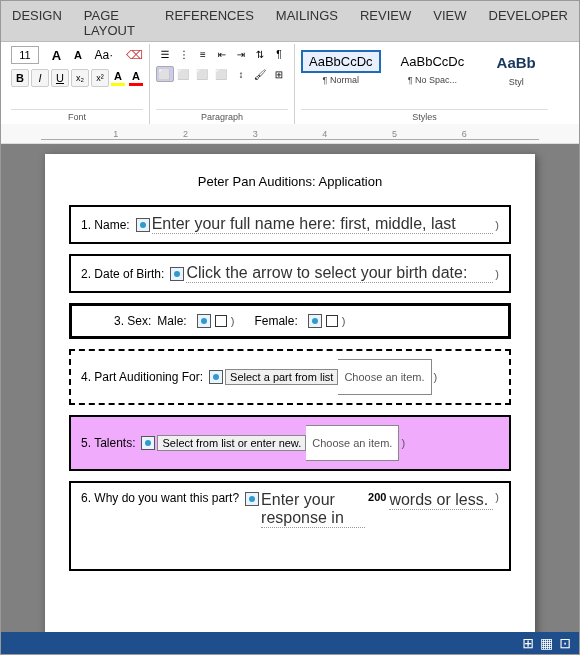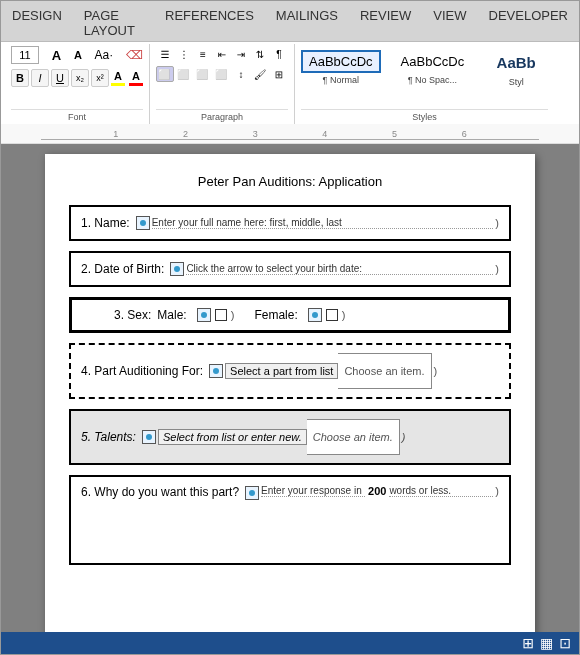--- a/index.html
+++ b/index.html
@@ -220,21 +220,21 @@
     }
 
     .field-indicator-dot {
       width: 6px;
       height: 6px;
       background: #3399cc;
       border-radius: 50%;
     }
 
     .field-text {
-      font-size: 10px;
+      font-size: 16px;
       color: #333;
       border-bottom: 1px dotted #999;
       flex: 1;
     }
 
     .field-end-bracket {
       font-size: 11px;
       color: #555;
       margin-left: 2px;
     }
@@ -532,21 +532,21 @@
         <div class="dropdown-field">
           <div class="field-indicator">
             <div class="field-indicator-dot"></div>
           </div>
           <span class="dropdown-btn">Select a part from list</span>
           <span class="dropdown-value">Choose an item.</span>
           <span class="field-end-bracket">)</span>
         </div>
       </div>
 
-      <div class="form-section" style="background:#e5e5e5;font-style:italic;">
+      <div class="form-section" style="background:#f0abfc;">
         <span class="form-label">5. Talents:</span>
         <div class="dropdown-field">
           <div class="field-indicator">
             <div class="field-indicator-dot"></div>
           </div>
           <span class="dropdown-btn">Select from list or enter new.</span>
           <span class="dropdown-value">Choose an item.</span>
           <span class="field-end-bracket">)</span>
         </div>
       </div>

